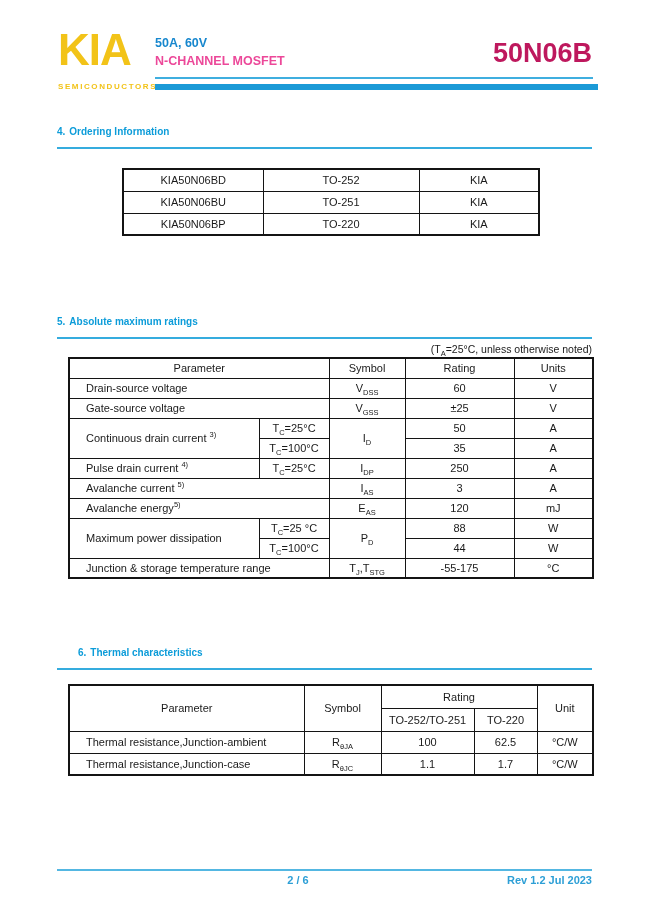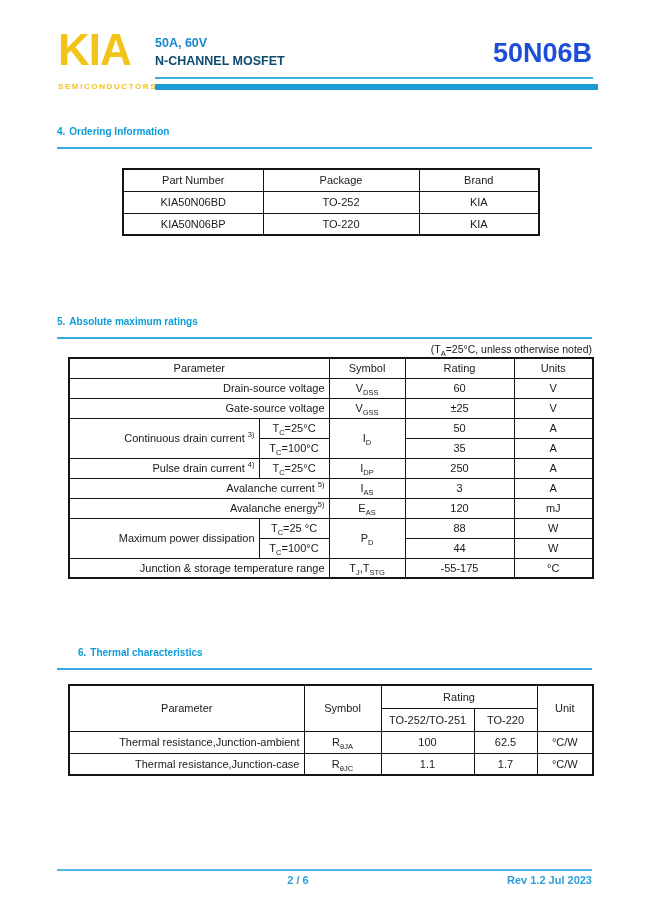--- a/index.html
+++ b/index.html
@@ -4,36 +4,36 @@
 <style>
   html,body{margin:0;padding:0;background:#ffffff;}
   .page{
     position:relative;width:649px;height:917px;background:#ffffff;
     font-family:"Liberation Sans",sans-serif;color:#1a1a1a;overflow:hidden;
   }
   
   .logo{position:absolute;left:58px;top:28px;color:#F2C318;font-size:44px;font-weight:bold;line-height:1;letter-spacing:-1px;}
   .logo-sub{position:absolute;left:58px;top:82px;color:#F2C318;font-size:8px;font-weight:bold;letter-spacing:1.6px;text-align:right;}
   .spec-line{position:absolute;left:155px;top:36px;color:#1787CE;font-size:12.5px;font-weight:bold;}
-  .device-line{position:absolute;left:155px;top:54px;color:#0c4a6e;font-size:12.5px;font-weight:bold;}
-  .part-number{position:absolute;right:57px;top:38px;color:#1d4ed8;font-size:27px;font-weight:bold;}
+  .device-line{position:absolute;left:155px;top:54px;color:#ec4899;font-size:12.5px;font-weight:bold;}
+  .part-number{position:absolute;right:57px;top:38px;color:#be185d;font-size:27px;font-weight:bold;}
   .hline-thin{position:absolute;left:155px;top:77px;width:438px;height:2px;background:#3FAEDF;}
   .hline-thick{position:absolute;left:155px;top:84px;width:443px;height:6px;background:#1B9AD7;}
   
   .sec{position:absolute;left:57px;font-size:10px;font-weight:bold;color:#0C9CD9;}
   .sec .num{margin-right:4px;}
   .sec-line{position:absolute;left:57px;width:535px;height:2px;background:#35ACDE;}
   .sec4{top:126px;} .line4{top:147px;}
   .sec5{top:316px;} .line5{top:337px;}
   .sec6{top:647px;margin-left:21px;} .line6{top:668px;}
   .note{position:absolute;right:57px;top:343px;font-size:10.5px;color:#1a1a1a;}
   
   .tbl{position:absolute;border-collapse:collapse;table-layout:fixed;border:2px solid #141414;background:#fff;}
   .tbl td{border:1px solid #141414;font-size:11px;color:#1a1a1a;text-align:center;padding:0 4px;white-space:nowrap;overflow:hidden;}
-  .tbl .left{text-align:right;padding-left:10px;}
+  .tbl .left{text-align:left;padding-left:16px;}
   sub{font-size:7.5px;line-height:0;}
   sup{font-size:7.5px;line-height:0;}
   .ordering{left:122px;top:168px;width:416px;}
   .ordering tr{height:22px;}
   .abs{left:68px;top:357px;width:524px;}
   .abs tr{height:20px;}
   .thermal{left:68px;top:684px;width:524px;}
   .thermal tr.hd{height:23px;}
   .thermal tr.dt{height:22px;}
   
@@ -59,28 +59,28 @@
   </div>
   <div class="sec-line line4"></div>
 
   <table class="tbl ordering">
     <colgroup>
         <col style="width:140px">
         <col style="width:156px">
         <col style="width:120px">
       </colgroup>
     <tbody>
-        <tr>
-      <td>Part Number</td>
-      <td>Package</td>
-      <td>Brand</td>
-    </tr>
     <tr>
       <td>KIA50N06BD</td>
       <td>TO-252</td>
+      <td>KIA</td>
+    </tr>
+    <tr>
+      <td>KIA50N06BU</td>
+      <td>TO-251</td>
       <td>KIA</td>
     </tr>
     <tr>
       <td>KIA50N06BP</td>
       <td>TO-220</td>
       <td>KIA</td>
     </tr>
   </tbody>
     </table>
 

